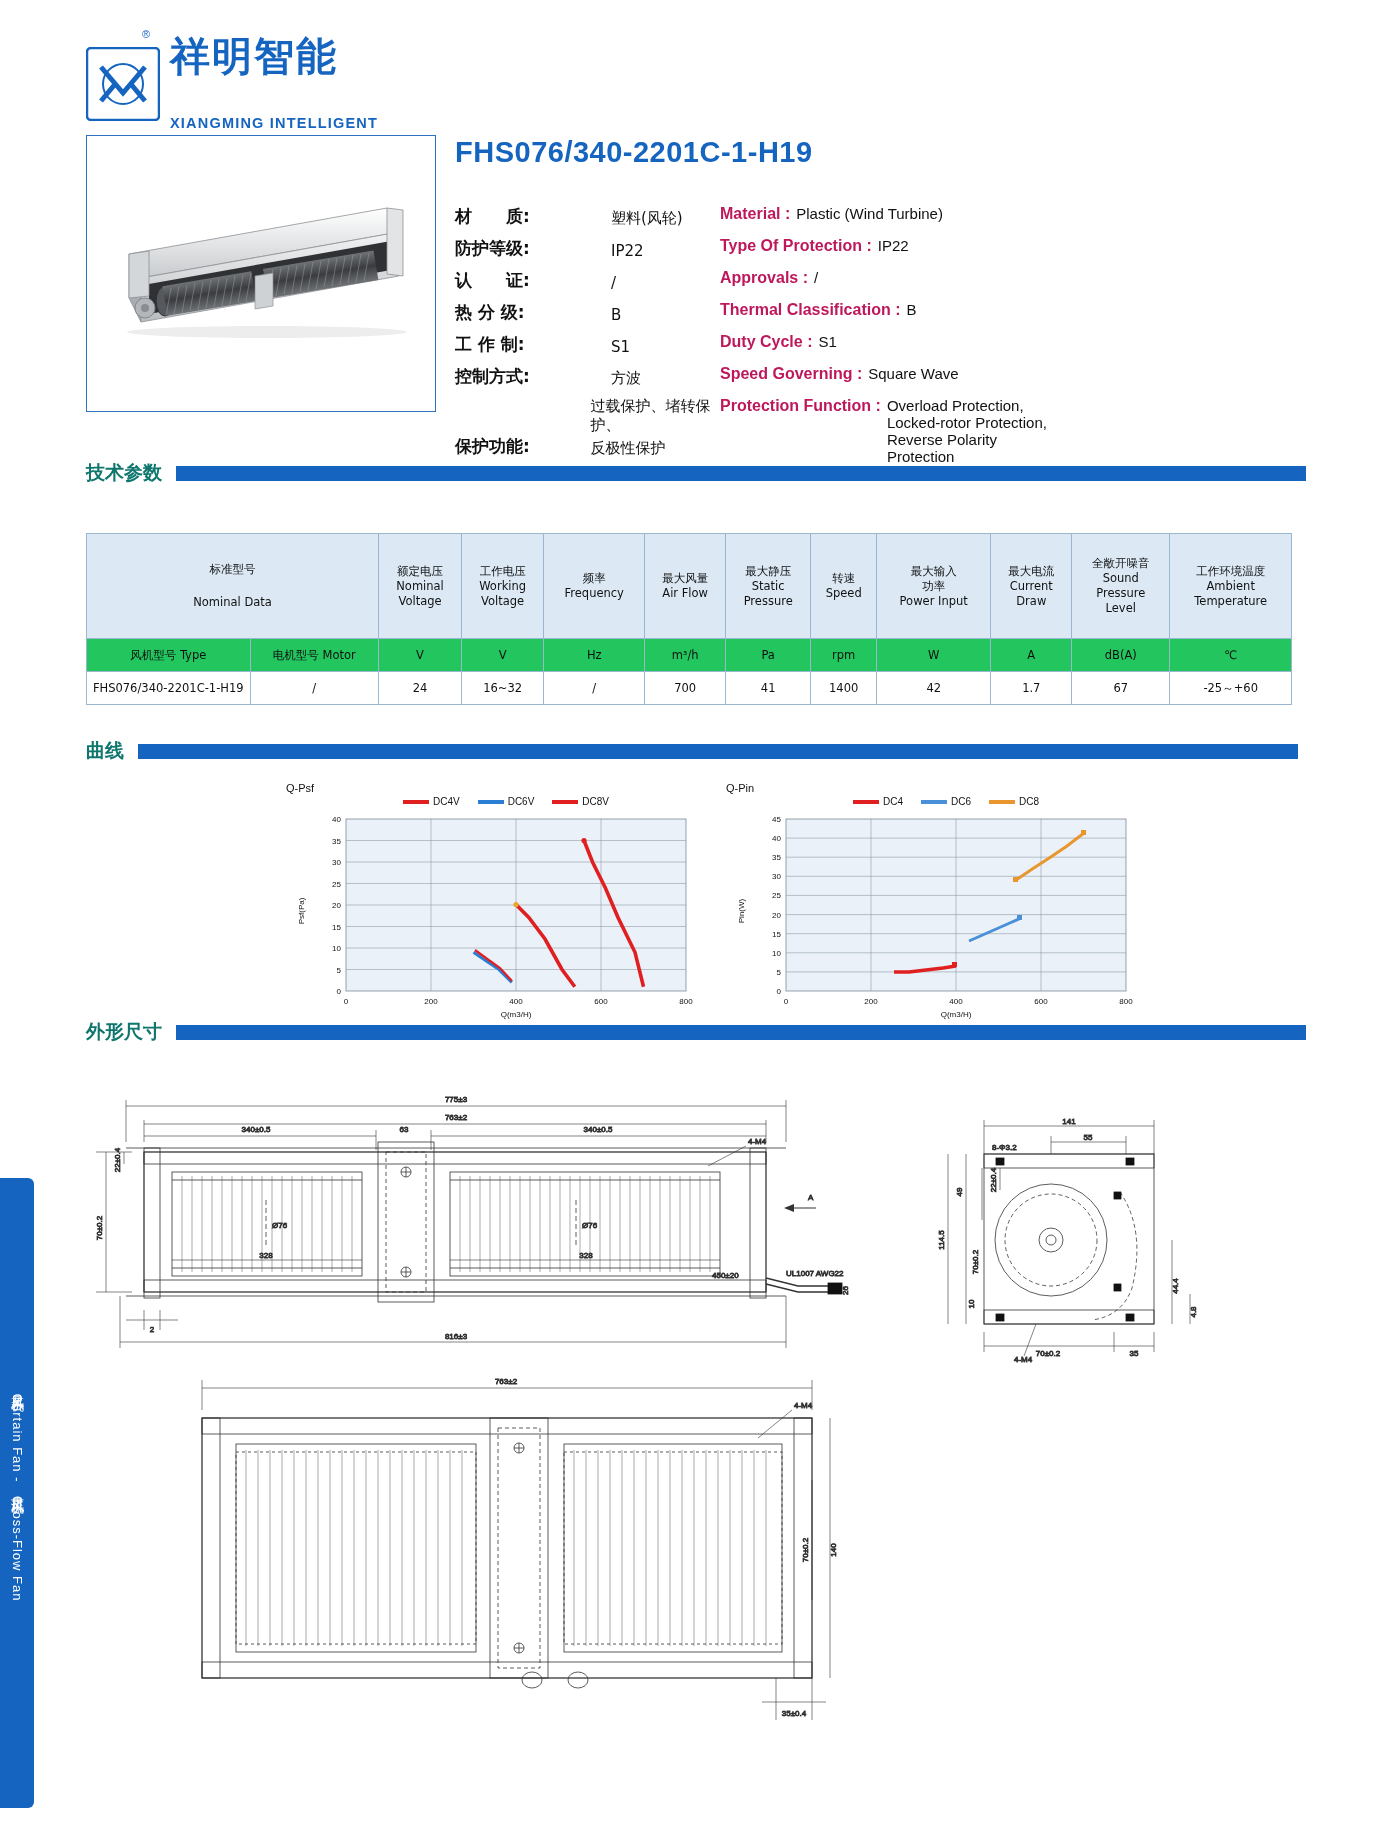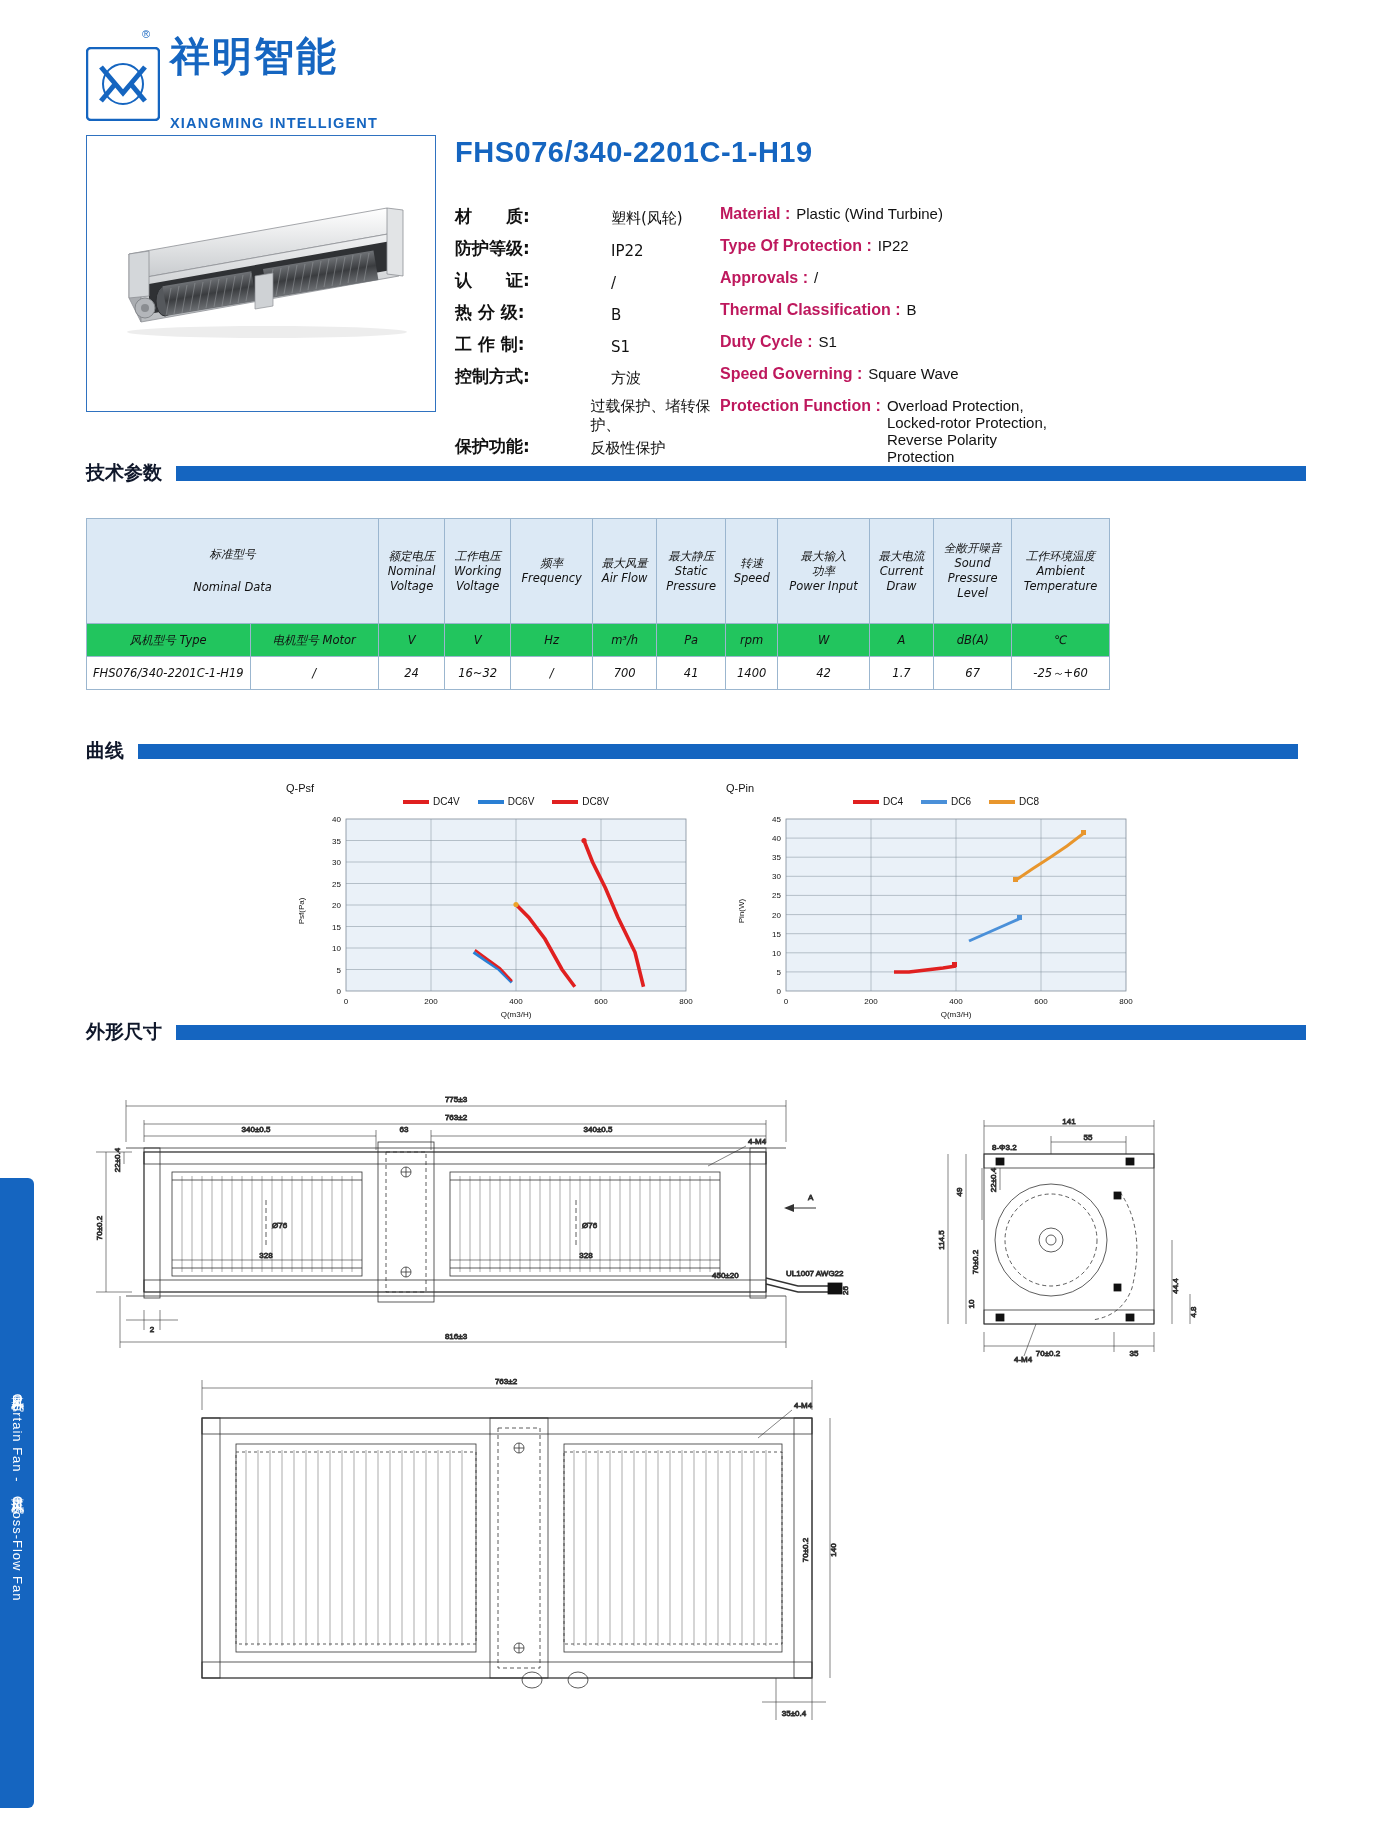--- a/index.html
+++ b/index.html
@@ -46,25 +46,25 @@
   }
   .spec-cn-val{font-size:15px;color:#111;font-weight:normal;
     font-family:"DejaVu Sans","Liberation Sans",sans-serif;max-width:160px;}
   .spec-cn{display:flex;width:265px;gap:6px;align-items:flex-end;}
   .spec-en{display:flex;gap:6px;align-items:flex-start;}
   .spec-en-label{font-size:16px;font-weight:bold;color:#be185d;white-space:nowrap;}
   .spec-en-val{font-size:15px;color:#111;}
   .sub-line{font-size:15px;color:#111;}
   
   .sec{position:absolute;display:flex;align-items:center;}
-  .sec-title{font-size:19px;font-weight:bold;color:#0f172a;
+  .sec-title{font-size:19px;font-weight:bold;color:#0f766e;
     font-family:"DejaVu Sans","Liberation Sans",sans-serif;margin-right:14px;white-space:nowrap;}
   .sec-bar{height:15px;background:#1565c0;}
   
-  .ptable{position:absolute;left:86px;top:518px;width:1024px;border-collapse:collapse;font-style:italic;}
+  .ptable{position:absolute;left:86px;top:533px;width:1206px;border-collapse:collapse;}
   .ptable td,.ptable th{border:1px solid #9bb6cf;text-align:center;vertical-align:middle;
       font-size:11.5px;color:#111;font-family:"DejaVu Sans","Liberation Sans",sans-serif;}
   .ptable thead td{background:#dce9f5;height:100px;line-height:15px;padding:2px 3px;}
   .ptable .unitrow td{height:30px;background:#22c55e;}
   .ptable .datarow td{height:30px;background:#fff;}
   .ptable td.wide{width:285px;}
   
   .charts{position:absolute;left:86px;top:782px;width:1228px;height:250px;}
   .chart{position:absolute;top:0;width:440px;height:250px;}
   .chart .ctitle{font-size:11px;color:#111;margin-bottom:2px;}

